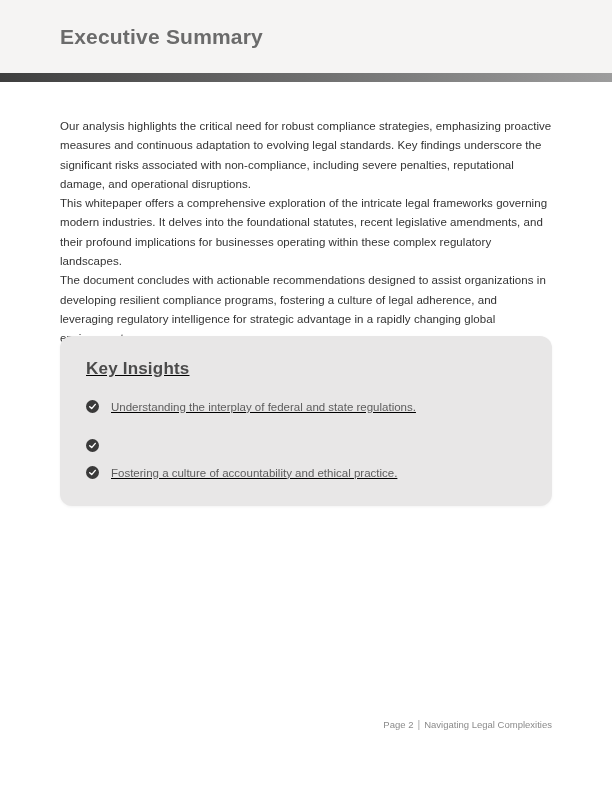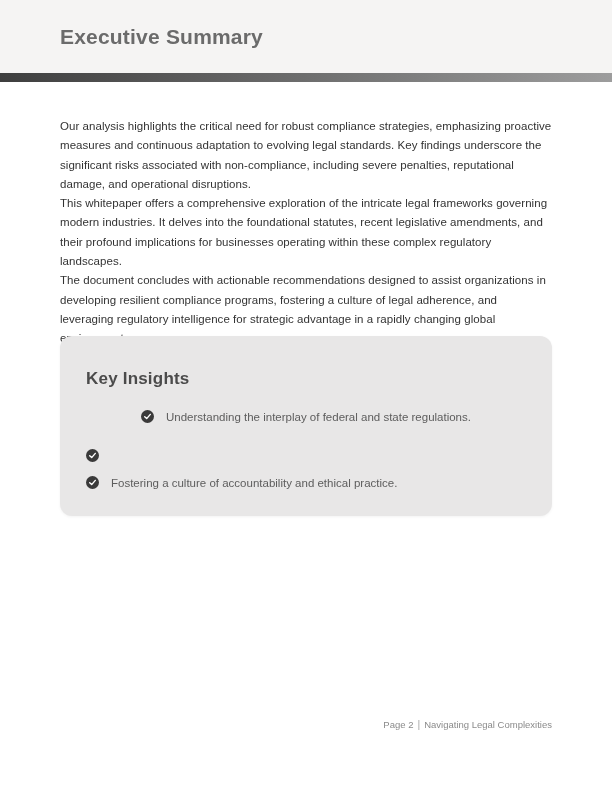--- a/index.html
+++ b/index.html
@@ -48,42 +48,42 @@
     font-size:11.5px;
     line-height:19.3px;
     color:var(--body-color);
     letter-spacing:0.05px;
   }
   .insights-card{
     position:relative;
     margin-top:-13px;
     background:var(--card-bg);
     border-radius:12px;
-    padding:33px 26px 26px 26px;
+    padding:23px 26px 26px 26px;
     box-shadow:0 1px 3px rgba(0,0,0,0.05);
+    text-decoration:underline;
   }
   .insights-title{
     font-size:17px;
     font-weight:700;
     color:var(--card-title-color);
     letter-spacing:0.2px;
     margin-bottom:21px;
   }
   .insights-list{
     list-style:none;
   }
   .insights-list li{
     display:flex;
     align-items:center;
     gap:12px;
     margin-bottom:14px;
   }
   .insights-list li:first-child{
     margin-bottom:25px;
-    justify-content:center;
   }
   .insights-list li:last-child{
     margin-bottom:0;
   }
   .check-icon{
     flex:0 0 auto;
     width:13px;height:13px;
     display:block;
   }
   .insight-text{

